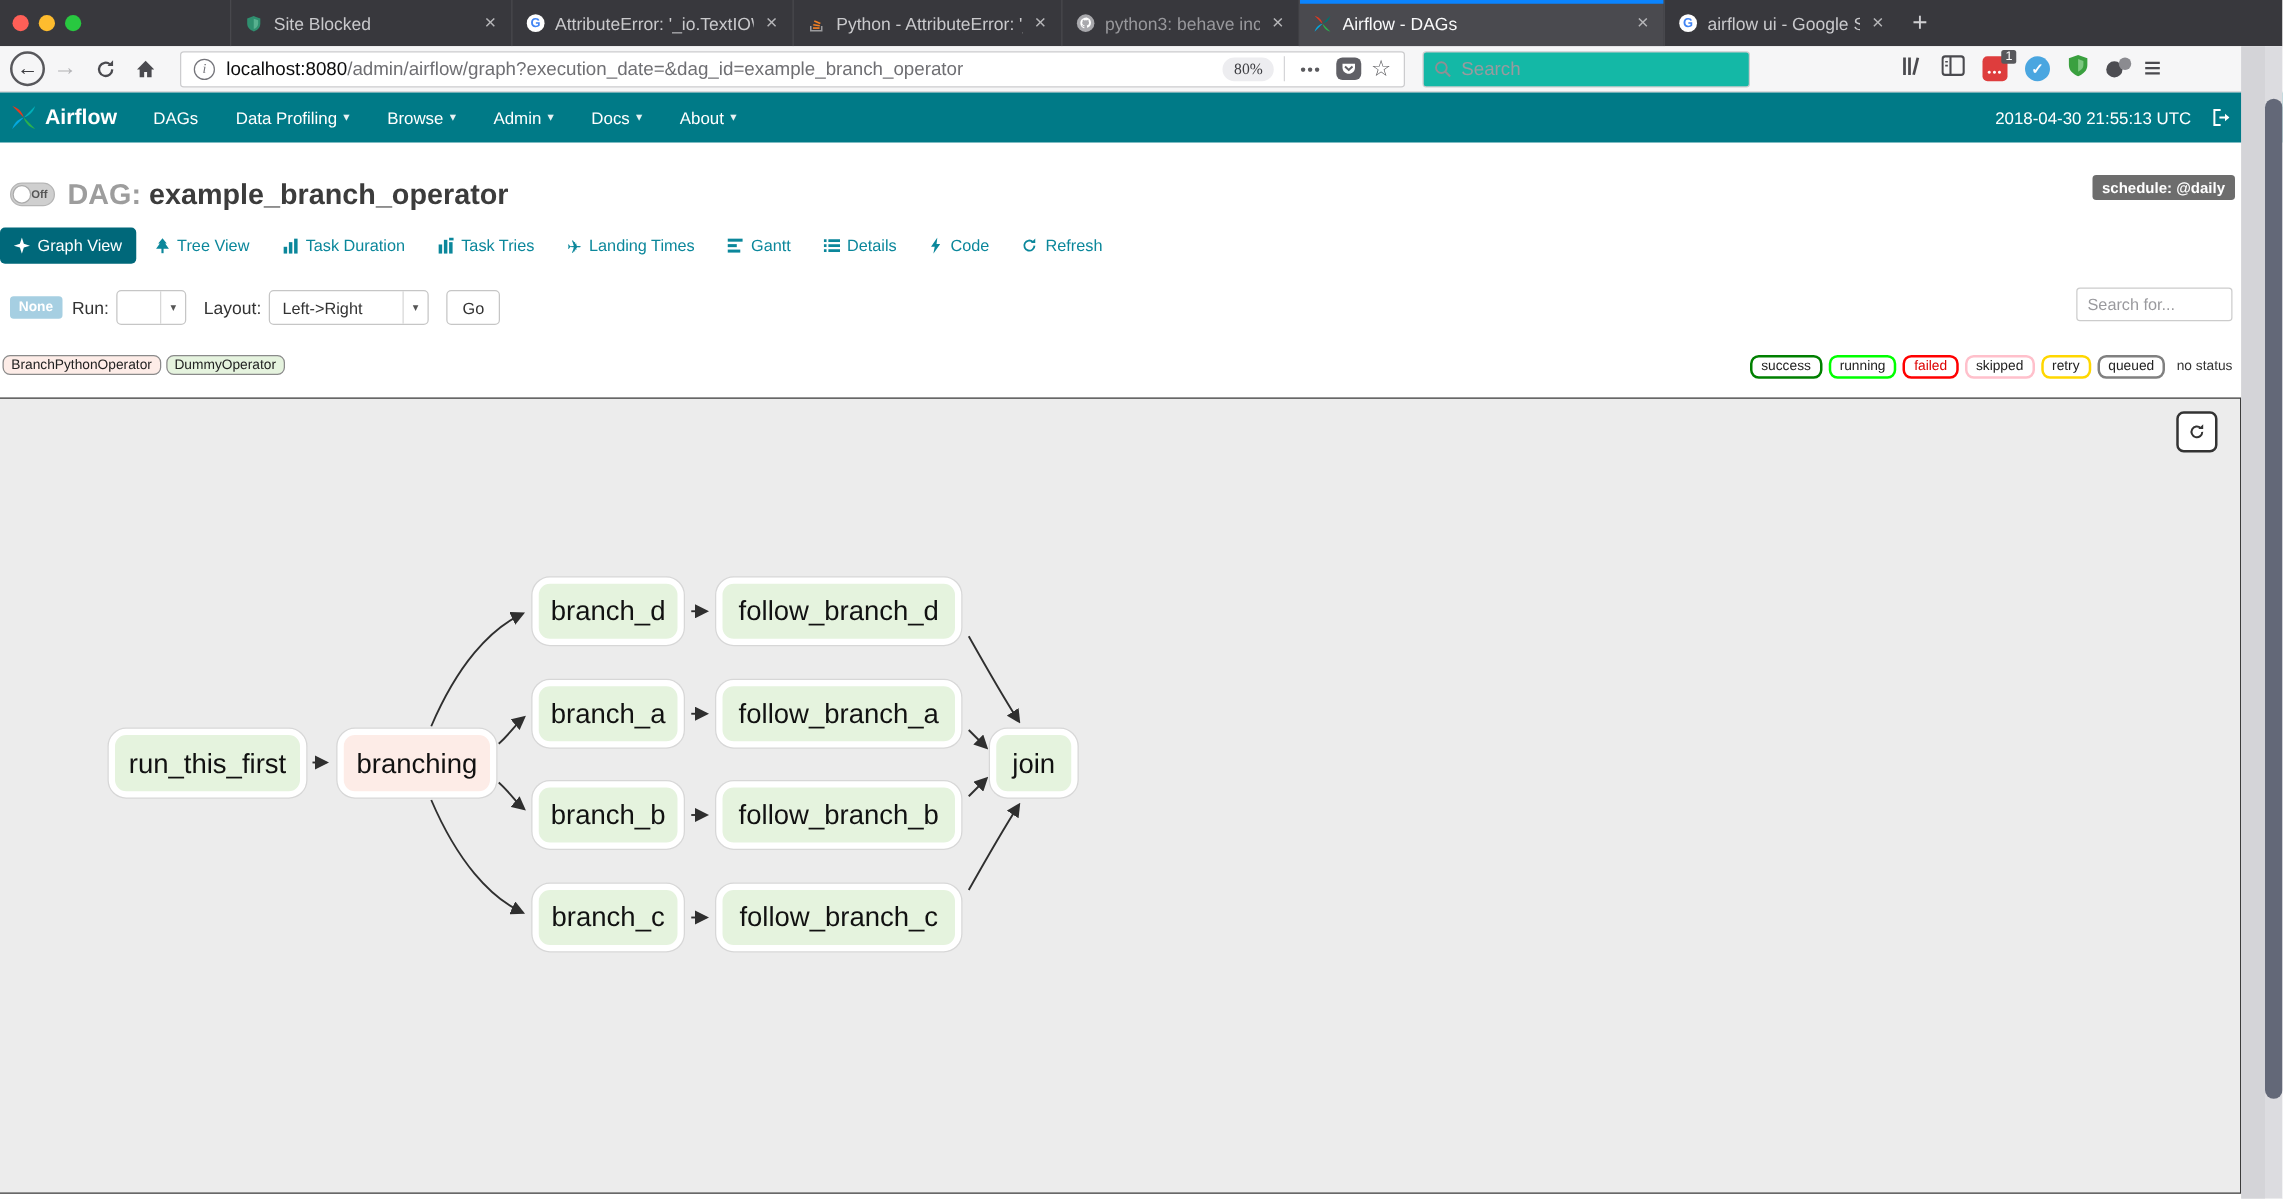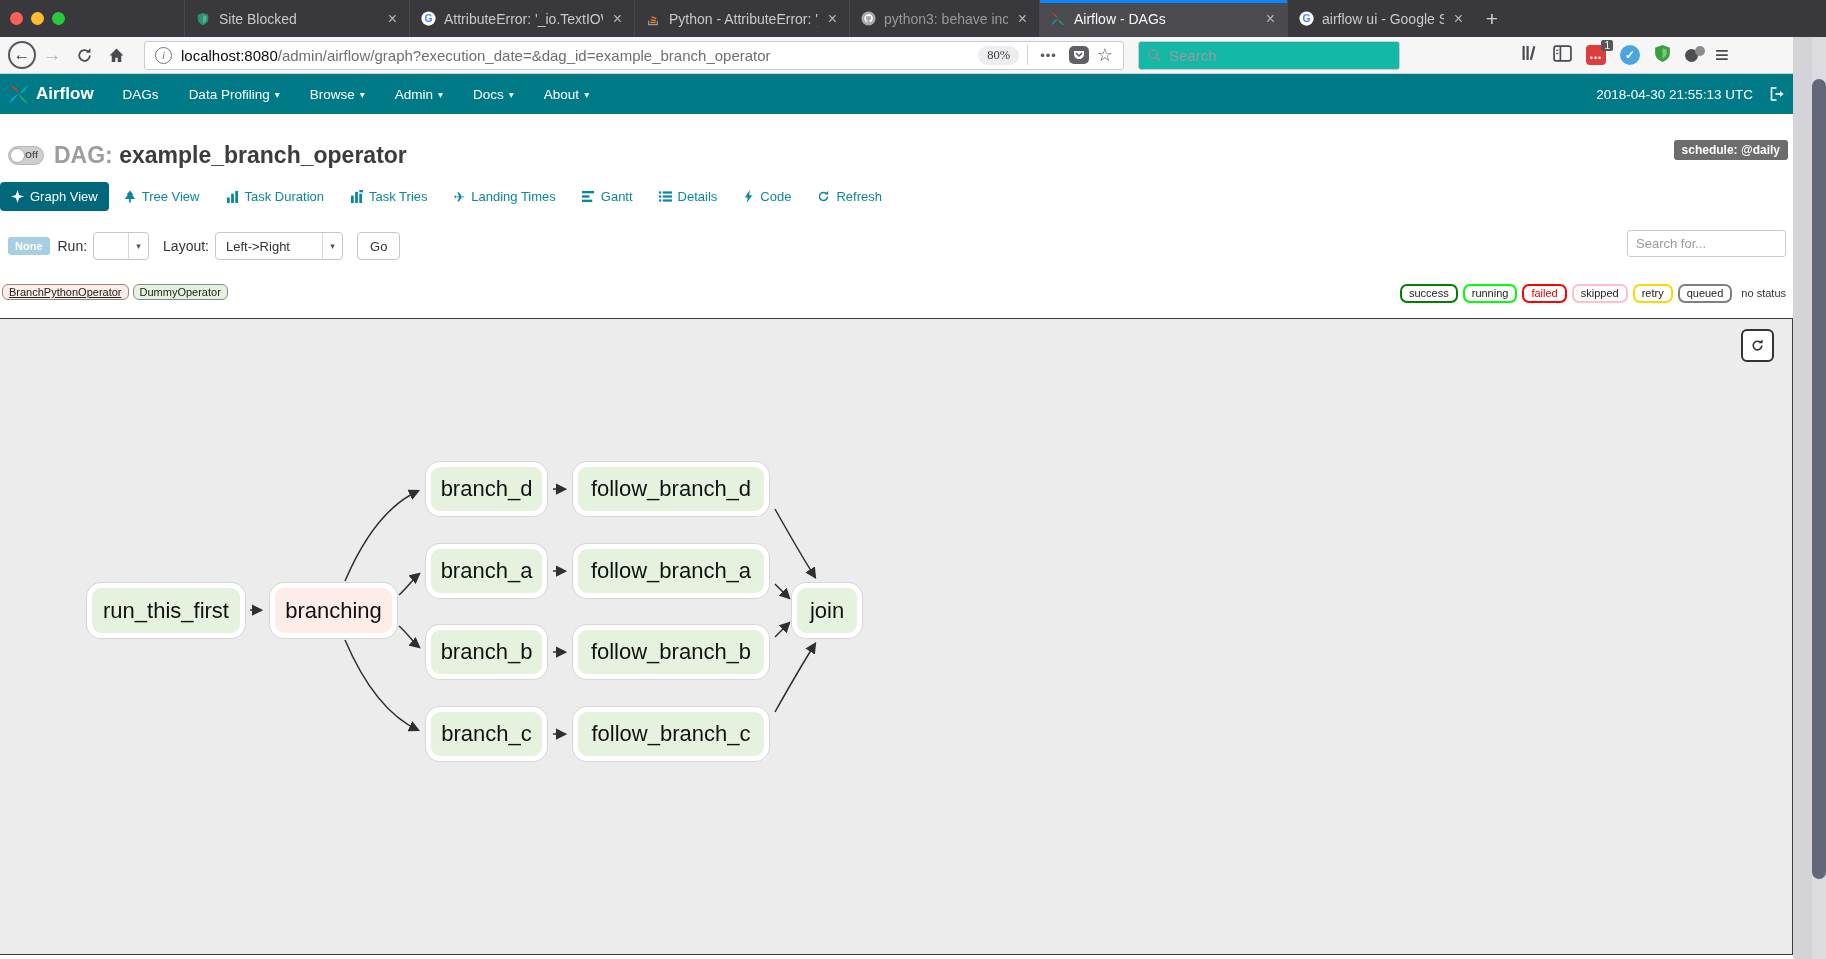--- a/index.html
+++ b/index.html
@@ -104,30 +104,30 @@
   .ctl-label { font-size:14px; color:#333; margin-right:6px; }
   .selectbox { height:28px; background:#fff; border:1px solid #c6c6c6; border-radius:4px;
     display:flex; align-items:center; font-size:13px; color:#333; position:relative; margin-right:14px; }
   .selectbox .sel-val { padding:0 10px; flex:1; }
   .selectbox .sel-caret { width:20px; height:100%; border-left:1px solid #d8d8d8;
     display:flex; align-items:center; justify-content:center; font-size:9px; color:#555; }
   .sel-run { width:56px; }
   .sel-layout { width:128px; }
   .go-btn { height:28px; padding:0 12px; background:#fff; border:1px solid #c6c6c6;
     border-radius:4px; font-size:13px; color:#333; display:flex; align-items:center; }
-  .search-for { position:absolute; right:40px; top:0; width:159px; height:27px;
+  .search-for { position:absolute; right:40px; top:0; width:125px; height:27px;
     border:1px solid #ccc; border-radius:3px; padding:0 8px; font-size:13px; color:#333;
     font-family:"Liberation Sans",sans-serif; outline:0; }
   .search-for::placeholder { color:#9a9a9e; }
 
   
   .legend-row { position:absolute; left:0; top:284px; width:1826px; height:20px; }
   .op-legend { position:absolute; left:2px; top:0; display:flex; gap:4px; }
   .op-pill { font-size:11px; color:#222; border:1px solid #8a8a8a; border-radius:6px; padding:1px 6px; }
-  .op-branch { background:#fdece7;text-decoration:underline; }
+  .op-branch { background:#fdece7; }
   .op-dummy { background:#e5f3de; }
   .status-legend { position:absolute; right:36px; top:0; display:flex; gap:5px; align-items:center; }
   .st-pill { font-size:11px; color:#222; background:#fff; border:2px solid #888;
     border-radius:7px; padding:0 7px; line-height:15px; }
   .b-success{border-color:#008000}.b-running{border-color:#00ff00}
   .b-failed{border-color:#ff0000;color:#d00}.b-skipped{border-color:#ffc0cb}
   .b-retry{border-color:#ffd700}.b-queued{border-color:#808080}
   .no-status { font-size:11px; color:#333; border:2px solid transparent; padding:0 2px; line-height:15px;}
 
   
@@ -201,21 +201,21 @@
       <span class="favicon">
         <svg width="15" height="15" viewBox="0 0 16 16">
             <circle cx="8" cy="8" r="7.5" fill="#a9a9ad"></circle>
             <path d="M8 3.5c-2.5 0-4.5 2-4.5 4.5 0 2 1.3 3.7 3.1 4.3.2 0 .3-.1.3-.2v-1c-1.3.3-1.6-.6-1.6-.6-.2-.5-.5-.7-.5-.7-.4-.3 0-.3 0-.3.5 0 .7.5.7.5.4.7 1.1.5 1.4.4 0-.3.2-.5.3-.6-1-.1-2.1-.5-2.1-2.2 0-.5.2-.9.5-1.2 0-.1-.2-.6 0-1.2 0 0 .4-.1 1.2.5.4-.1.8-.2 1.2-.2s.8.1 1.2.2c.9-.6 1.2-.5 1.2-.5.2.6.1 1.1 0 1.2.3.3.5.7.5 1.2 0 1.7-1 2.1-2 2.2.2.1.3.4.3.8v1.2c0 .1.1.2.3.2 1.8-.6 3.1-2.3 3.1-4.3 0-2.5-2-4.5-4.6-4.5z" fill="#fff"></path>
           </svg>
       </span>
       <span class="tab-title">python3: behave incorrectly mo</span>
       <span class="tab-close">×</span>
     </div>
 
-    <div class="tab active" style="width:248px">
+    <div class="tab active" style="width:292px">
       <span class="favicon">
         <svg width="16" height="16" viewBox="0 0 24 24">
             <path d="M12 12 L2.5 2.5 C9 4.5 11 8.5 12 12Z" fill="#e43921"></path>
             <path d="M12 12 L21.5 2.5 C19.5 9 15.5 11 12 12Z" fill="#00736f"></path>
             <path d="M12 12 L21.5 21.5 C15 19.5 13 15.5 12 12Z" fill="#2bb24c"></path>
             <path d="M12 12 L2.5 21.5 C4.5 15 8.5 13 12 12Z" fill="#04a9e0"></path>
           </svg>
       </span>
       <span class="tab-title">Airflow - DAGs</span>
       <span class="tab-close">×</span>

